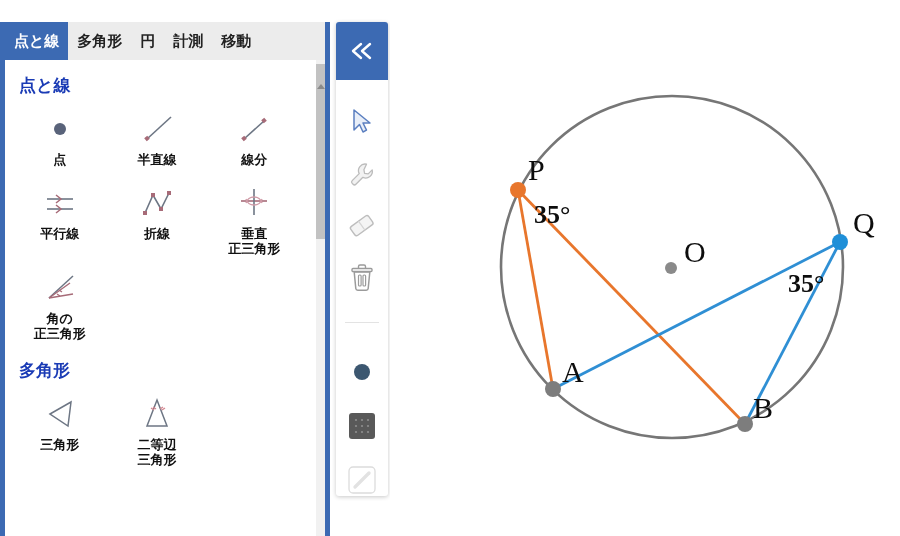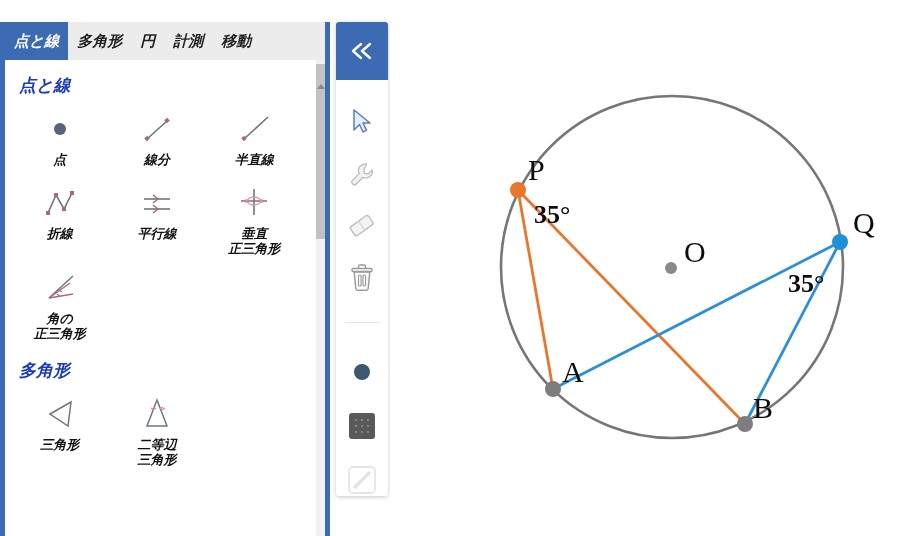--- a/index.html
+++ b/index.html
@@ -17,21 +17,20 @@
 
   
   #tool-panel {
     position: absolute;
     left: 0;
     top: 22px;
     width: 368px;
     height: 514px;
     background: #ffffff;
     box-sizing: border-box;
-    font-style: italic;
   }
   #panel-left-stripe {
     position: absolute;
     left: 0;
     top: 0;
     width: 5px;
     height: 514px;
     background: #3c6ab3;
   }
   #panel-right-stripe {
@@ -246,58 +245,58 @@
           <div class="tool-icon">
             <svg width="40" height="36" viewBox="0 0 40 36">
               <circle cx="20" cy="18" r="6" fill="#59637a"></circle>
             </svg>
           </div>
           <div class="tool-label">点</div>
         </div>
         <div class="tool-cell">
           <div class="tool-icon">
             <svg width="40" height="36" viewBox="0 0 40 36">
+              <line x1="10" y1="28" x2="34" y2="6" stroke="#6d7684" stroke-width="1.6"></line>
+              <rect x="8" y="25.5" width="4" height="4" fill="#a76b78" transform="rotate(-40 10 27.5)"></rect>
+            </svg>
+          </div>
+          <div class="tool-label">半直線</div>
+        </div>
+        <div class="tool-cell">
+          <div class="tool-icon">
+            <svg width="40" height="36" viewBox="0 0 40 36">
               <line x1="10" y1="28" x2="30" y2="10" stroke="#6d7684" stroke-width="1.6"></line>
               <rect x="8" y="25.5" width="4" height="4" fill="#a76b78" transform="rotate(-40 10 27.5)"></rect>
               <rect x="28" y="7.5" width="4" height="4" fill="#a76b78" transform="rotate(-40 30 9.5)"></rect>
             </svg>
           </div>
           <div class="tool-label">線分</div>
         </div>
         <div class="tool-cell">
           <div class="tool-icon">
             <svg width="40" height="36" viewBox="0 0 40 36">
-              <line x1="10" y1="28" x2="34" y2="6" stroke="#6d7684" stroke-width="1.6"></line>
-              <rect x="8" y="25.5" width="4" height="4" fill="#a76b78" transform="rotate(-40 10 27.5)"></rect>
-            </svg>
-          </div>
-          <div class="tool-label">半直線</div>
+              <line x1="7" y1="14" x2="33" y2="14" stroke="#6d7684" stroke-width="1.6"></line>
+              <line x1="7" y1="24" x2="33" y2="24" stroke="#6d7684" stroke-width="1.6"></line>
+              <path d="M16 10 l5 4 l-5 4" fill="none" stroke="#a76b78" stroke-width="1.5"></path>
+              <path d="M16 20 l5 4 l-5 4" fill="none" stroke="#a76b78" stroke-width="1.5"></path>
+            </svg>
+          </div>
+          <div class="tool-label">平行線</div>
         </div>
         <div class="tool-cell">
           <div class="tool-icon">
             <svg width="40" height="36" viewBox="0 0 40 36">
               <polyline points="8,28 16,10 24,24 32,8" fill="none" stroke="#6d7684" stroke-width="1.6"></polyline>
               <rect x="6" y="26" width="4" height="4" fill="#a76b78"></rect>
               <rect x="14" y="8" width="4" height="4" fill="#a76b78"></rect>
               <rect x="22" y="22" width="4" height="4" fill="#a76b78"></rect>
               <rect x="30" y="6" width="4" height="4" fill="#a76b78"></rect>
             </svg>
           </div>
           <div class="tool-label">折線</div>
-        </div>
-        <div class="tool-cell">
-          <div class="tool-icon">
-            <svg width="40" height="36" viewBox="0 0 40 36">
-              <line x1="7" y1="14" x2="33" y2="14" stroke="#6d7684" stroke-width="1.6"></line>
-              <line x1="7" y1="24" x2="33" y2="24" stroke="#6d7684" stroke-width="1.6"></line>
-              <path d="M16 10 l5 4 l-5 4" fill="none" stroke="#a76b78" stroke-width="1.5"></path>
-              <path d="M16 20 l5 4 l-5 4" fill="none" stroke="#a76b78" stroke-width="1.5"></path>
-            </svg>
-          </div>
-          <div class="tool-label">平行線</div>
         </div>
         <div class="tool-cell">
           <div class="tool-icon">
             <svg width="40" height="36" viewBox="0 0 40 36">
               <line x1="7" y1="16" x2="33" y2="16" stroke="#a76b78" stroke-width="1.6"></line>
               <line x1="20" y1="4" x2="20" y2="30" stroke="#6d7684" stroke-width="1.6"></line>
               <path d="M12 18 a8 8 0 0 1 8 -6 a8 8 0 0 1 8 6" fill="none" stroke="#cf9aa6" stroke-width="1.3"></path>
               <path d="M12 14 a8 8 0 0 0 8 6 a8 8 0 0 0 8 -6" fill="none" stroke="#cf9aa6" stroke-width="1.3"></path>
             </svg>
           </div>

